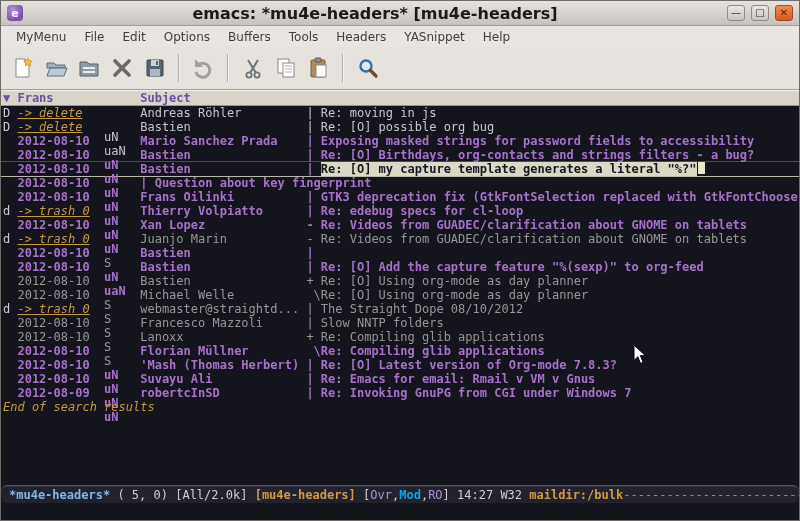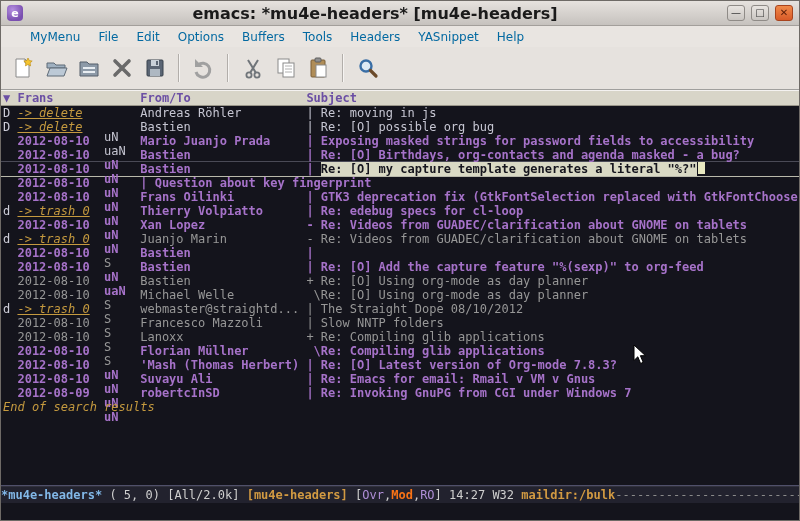--- a/index.html
+++ b/index.html
@@ -12,21 +12,21 @@
             background:radial-gradient(circle at 35% 30%,#b58fe0,#7a4fb0 70%);
             color:#fff;font-size:11px;font-weight:bold;display:flex;align-items:center;justify-content:center;}
   .title{flex:1;text-align:center;font-size:16px;font-weight:bold;color:#1a1a1a;
          white-space:nowrap;overflow:hidden;}
   .win-btn{width:18px;height:16px;flex:none;border-radius:3px;border:1px solid #8f8b87;
            background:linear-gradient(#e9e5e1,#c9c5c1);color:#3a3a3a;font-size:10px;line-height:14px;
            text-align:center;box-sizing:border-box;}
   .win-btn.close{background:linear-gradient(#f08a4a,#d85a28);border-color:#a8441e;color:#5a1c08;font-weight:bold;}
   
   .menubar{height:21px;flex:none;background:#e9e5e1;display:flex;align-items:center;
-           font-size:12px;color:#0369a1;padding-left:20px;}
+           font-size:12px;color:#404040;padding-left:6px;}
   .menu-item{padding:2px 9px;white-space:nowrap;}
   
   .toolbar{height:42px;flex:none;background:#e6e2de;border-bottom:2px groove #f4f2f0;
            display:flex;align-items:center;padding:0 5px;}
   .tool-btn{width:33px;height:33px;display:flex;align-items:center;justify-content:center;border-radius:3px;}
   .tool-btn svg{width:24px;height:24px;}
   .tool-sep{width:0;height:28px;border-left:1px solid #b2aeaa;border-right:1px solid #f6f4f2;margin:0 7px;}
   
   .mono{font-family:"DejaVu Sans Mono",monospace;font-size:12px;}
   .hrow{display:flex;white-space:pre;padding-left:2px;}
@@ -46,25 +46,25 @@
   .msg-row.del{color:#c6c6d2;font-weight:normal;}
   .msg-row.del .c-date,.msg-row.trash .c-date{color:#c59a3f;font-style:italic;font-weight:normal;text-decoration:underline;}
   .msg-row .c-mark{color:#cdcdd8;font-weight:normal;}
   .msg-row.current{box-shadow:0 1px 0 #b9b9ab,0 -1px 0 #4a4a56;}
   .c-subj.hl{background:#d9d9c4;color:#16161e;}
   .cursor-block{display:inline-block;width:1ch;height:12px;background:#e8e8c0;vertical-align:middle;margin-left:1px;}
   .end-line{height:14px;line-height:14px;padding-left:2px;color:#c59a3f;font-style:italic;}
   
   .modeline{height:17px;flex:none;background:#22222e;border-top:1px solid #50506a;
             box-shadow:inset 0 1px 0 rgba(255,255,255,.07);display:flex;align-items:center;
-            color:#cfcfcf;padding-left:0;overflow:hidden;}
+            color:#cfcfcf;padding-left:8px;overflow:hidden;border-radius:6px;}
   .modeline span{white-space:pre;}
   .ml-buf{color:#82b8e8;font-weight:bold;}
   .ml-amber{color:#d29a42;font-weight:bold;}
-  .ml-red{color:#f97316;font-weight:bold;}
+  .ml-red{color:#0ea5e9;font-weight:bold;}
   .ml-vio{color:#b08fd8;}
   .ml-dash{color:#8a8a8a;}
   .echo{height:17px;flex:none;background:#14141c;}
   
   .mouse{position:absolute;left:632px;top:238px;pointer-events:none;}
 </style>
 </head>
 <body>
 
 <div class="window">
@@ -158,30 +158,29 @@
         <circle cx="10" cy="10" r="5.5" fill="#dfeaf4" stroke="#3a6ea5" stroke-width="2.4"></circle>
         <path d="M14.5 14.5 L20 20" stroke="#6b4a2a" stroke-width="3.2" stroke-linecap="round"></path>
       </svg>
     </div>
   </div>
 
   <div class="header-line hrow mono">
     <span class="c-mark">▼</span>
     <span class="c-date">Frans</span>
     <span class="c-flags">Flgs</span>
-    <span class="c-from">From/To</span>
     <span class="c-subj">Subject</span>
   </div>
 
   <div class="buffer mono">
     <div>
         <div class="msg-row hrow mono del"><span class="c-mark">D</span><span class="c-date">-&gt; delete</span><span class="c-flags">uN</span><span class="c-from">Andreas Röhler</span><span class="c-conn">|</span><span class="c-subj">Re: moving in js</span></div>
         <div class="msg-row hrow mono del"><span class="c-mark">D</span><span class="c-date">-&gt; delete</span><span class="c-flags">uaN</span><span class="c-from">Bastien</span><span class="c-conn">|</span><span class="c-subj">Re: [O] possible org bug</span></div>
-        <div class="msg-row hrow mono unread"><span class="c-mark"></span><span class="c-date">2012-08-10</span><span class="c-flags">uN</span><span class="c-from">Mario Juanjo Prada</span><span class="c-conn">|</span><span class="c-subj">Exposing masked strings for password fields to accessibility</span></div>
-        <div class="msg-row hrow mono unread"><span class="c-mark"></span><span class="c-date">2012-08-10</span><span class="c-flags">uN</span><span class="c-from">Bastien</span><span class="c-conn">|</span><span class="c-subj">Re: [O] Birthdays, org-contacts and agenda masked - a bug?</span></div>
+        <div class="msg-row hrow mono unread"><span class="c-mark"></span><span class="c-date">2012-08-10</span><span class="c-flags">uN</span><span class="c-from">Mario Sanchez Prada</span><span class="c-conn">|</span><span class="c-subj">Exposing masked strings for password fields to accessibility</span></div>
+        <div class="msg-row hrow mono unread"><span class="c-mark"></span><span class="c-date">2012-08-10</span><span class="c-flags">uN</span><span class="c-from">Bastien</span><span class="c-conn">|</span><span class="c-subj">Re: [O] Birthdays, org-contacts and strings filters - a bug?</span></div>
         <div class="msg-row hrow mono unread current"><span class="c-mark"></span><span class="c-date">2012-08-10</span><span class="c-flags">uN</span><span class="c-from">Bastien</span><span class="c-conn">|</span><span class="c-subj hl">Re: [O] my capture template generates a literal "%?"</span><span class="cursor-block"></span></div>
         <div class="msg-row hrow mono unread"><span class="c-mark"></span><span class="c-date">2012-08-10</span><span class="c-flags">uN</span><span class="c-conn">|</span><span class="c-subj">Question about key fingerprint</span></div>
         <div class="msg-row hrow mono unread"><span class="c-mark"></span><span class="c-date">2012-08-10</span><span class="c-flags">uN</span><span class="c-from">Frans Oilinki</span><span class="c-conn">|</span><span class="c-subj">GTK3 deprecation fix (GtkFontSelection replaced with GtkFontChooser)</span></div>
         <div class="msg-row hrow mono unread trash"><span class="c-mark">d</span><span class="c-date">-&gt; trash 0</span><span class="c-flags">uN</span><span class="c-from">Thierry Volpiatto</span><span class="c-conn">|</span><span class="c-subj">Re: edebug specs for cl-loop</span></div>
         <div class="msg-row hrow mono unread"><span class="c-mark"></span><span class="c-date">2012-08-10</span><span class="c-flags">uN</span><span class="c-from">Xan Lopez</span><span class="c-conn">-</span><span class="c-subj">Re: Videos from GUADEC/clarification about GNOME on tablets</span></div>
         <div class="msg-row hrow mono seen trash"><span class="c-mark">d</span><span class="c-date">-&gt; trash 0</span><span class="c-flags">S</span><span class="c-from">Juanjo Marin</span><span class="c-conn">-</span><span class="c-subj">Re: Videos from GUADEC/clarification about GNOME on tablets</span></div>
         <div class="msg-row hrow mono unread"><span class="c-mark"></span><span class="c-date">2012-08-10</span><span class="c-flags">uN</span><span class="c-from">Bastien</span><span class="c-conn">|</span></div>
         <div class="msg-row hrow mono unread"><span class="c-mark"></span><span class="c-date">2012-08-10</span><span class="c-flags">uaN</span><span class="c-from">Bastien</span><span class="c-conn">|</span><span class="c-subj">Re: [O] Add the capture feature "%(sexp)" to org-feed</span></div>
         <div class="msg-row hrow mono seen"><span class="c-mark"></span><span class="c-date">2012-08-10</span><span class="c-flags">S</span><span class="c-from">Bastien</span><span class="c-conn">+</span><span class="c-subj">Re: [O] Using org-mode as day planner</span></div>
         <div class="msg-row hrow mono seen"><span class="c-mark"></span><span class="c-date">2012-08-10</span><span class="c-flags">S</span><span class="c-from">Michael Welle</span><span class="c-conn"> \</span><span class="c-subj">Re: [O] Using org-mode as day planner</span></div>

